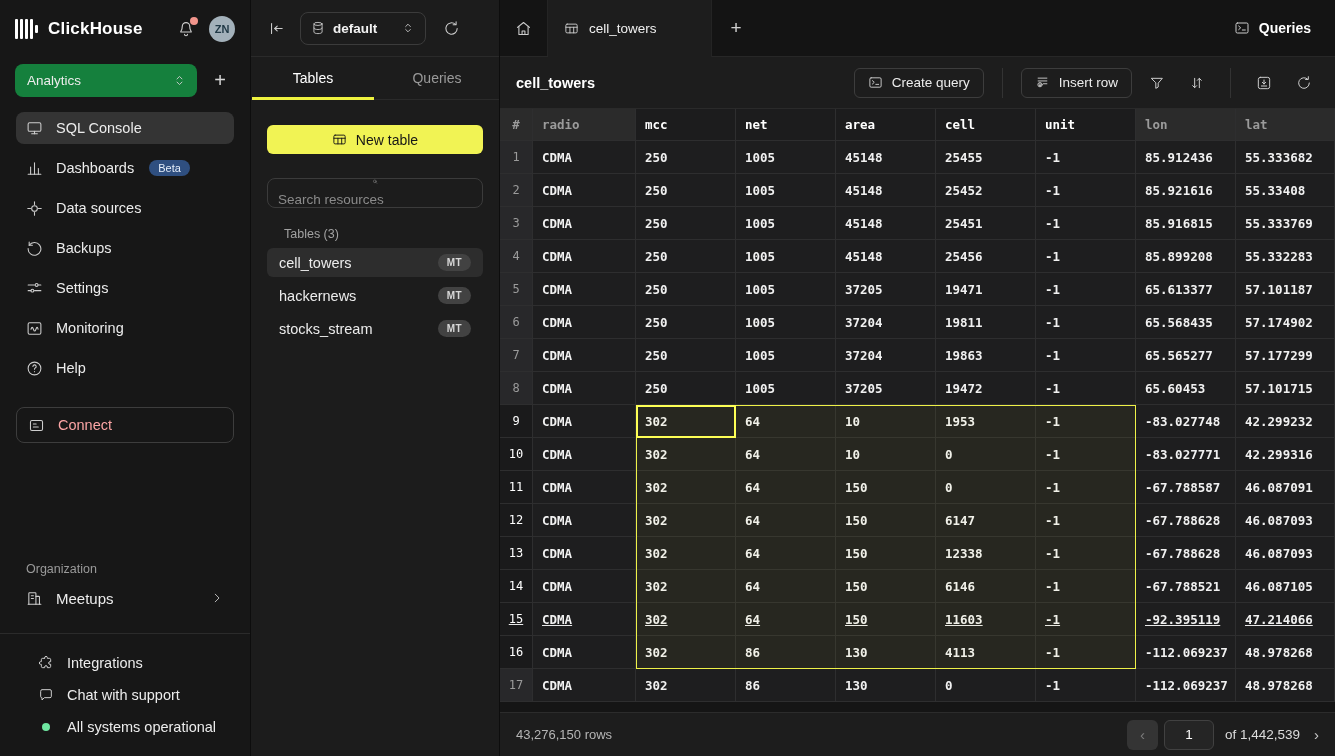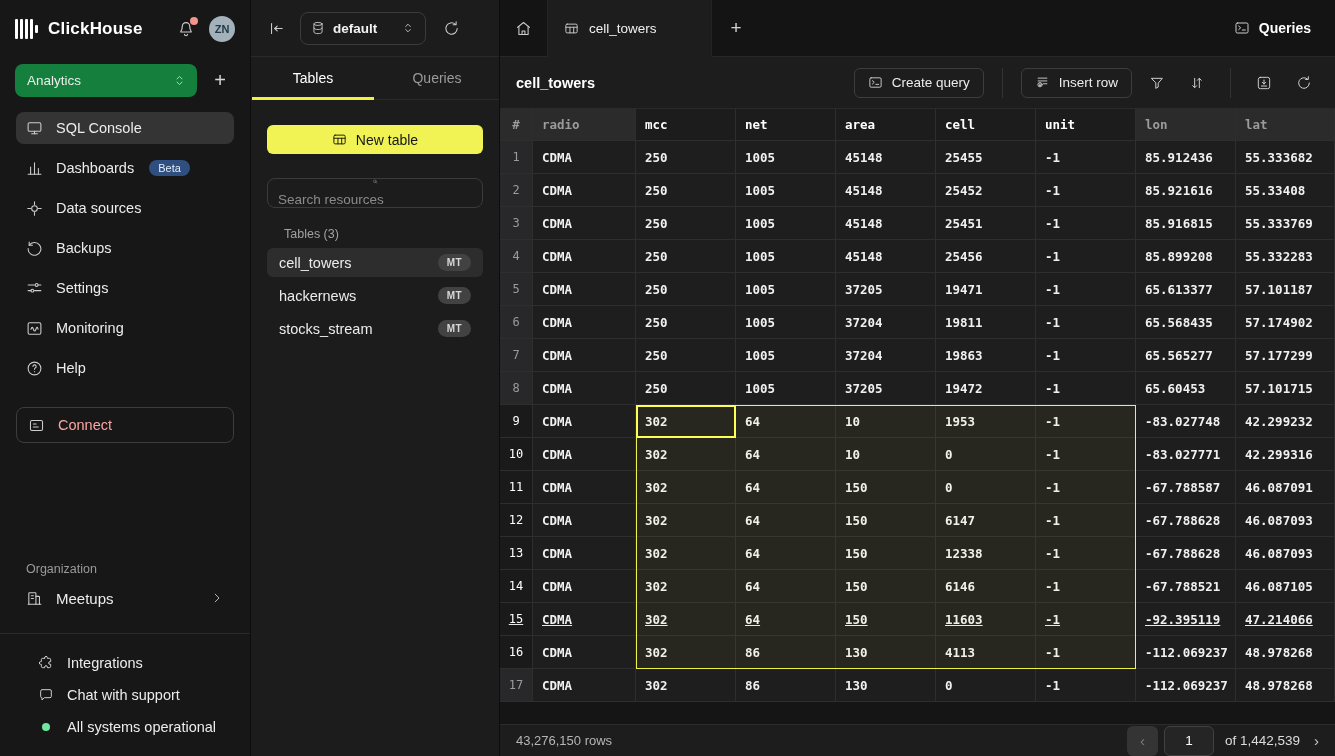--- a/index.html
+++ b/index.html
@@ -89,21 +89,21 @@
   .g-cell { border-right:1px solid #2e2e2f; border-bottom:1px solid #2e2e2f; display:flex; align-items:center; padding:0 9px; white-space:nowrap; overflow:hidden; }
   .g-hrow .g-cell { height:32px; background:#2b2b2b; color:#9b9b9b; font-weight:700; }
   .g-hrow .hsel { background:#1c1c1d; color:#fff; }
   .g-drow .g-cell { height:33px; background:#1e1e1f; color:#f1f1f1; font-weight:700; }
   .g-num, .g-numh { justify-content:center; padding:0 2px; }
   .g-drow .g-num { background:#28282a; color:#9b9b9b; font-weight:400; font-size:12px; }
   .g-drow .g-num.nsel { background:#1a1a1b; color:#fff; }
   .sel-rect { position:absolute; border:1px solid #eef148; background:rgba(244,246,80,0.045); pointer-events:none; z-index:3; }
   .act-rect { position:absolute; border:2px solid #fdff55; pointer-events:none; z-index:4; }
 
-  .grid-footer { height:32px; border-top:1px solid #2c2c2c; background:#1d1d1d; display:flex; align-items:center; padding:8px 16px; }
+  .grid-footer { height:44px; border-top:1px solid #2c2c2c; background:#1d1d1d; display:flex; align-items:center; padding:8px 16px; }
   .rows-count { color:#b5b5b5; font-size:13px; }
   .pager { margin-left:auto; display:flex; align-items:center; }
   .pager-prev { width:31px; height:30px; background:#343434; border-radius:6px; display:flex; align-items:center; justify-content:center; color:#7b7b7b; font-size:15px; cursor:default; }
   .page-input { margin-left:6px; width:50px; height:30px; background:#252525; border:1px solid #414141; border-radius:6px; color:#fff; text-align:center; font-size:13.5px; font-family:inherit; outline:none; }
   .page-of { margin-left:11px; color:#dcdcdc; font-size:13.5px; }
   .pager-next { margin-left:14px; color:#c9c9c9; font-size:15px; cursor:pointer; }
 </style>
 </head>
 <body>
 

